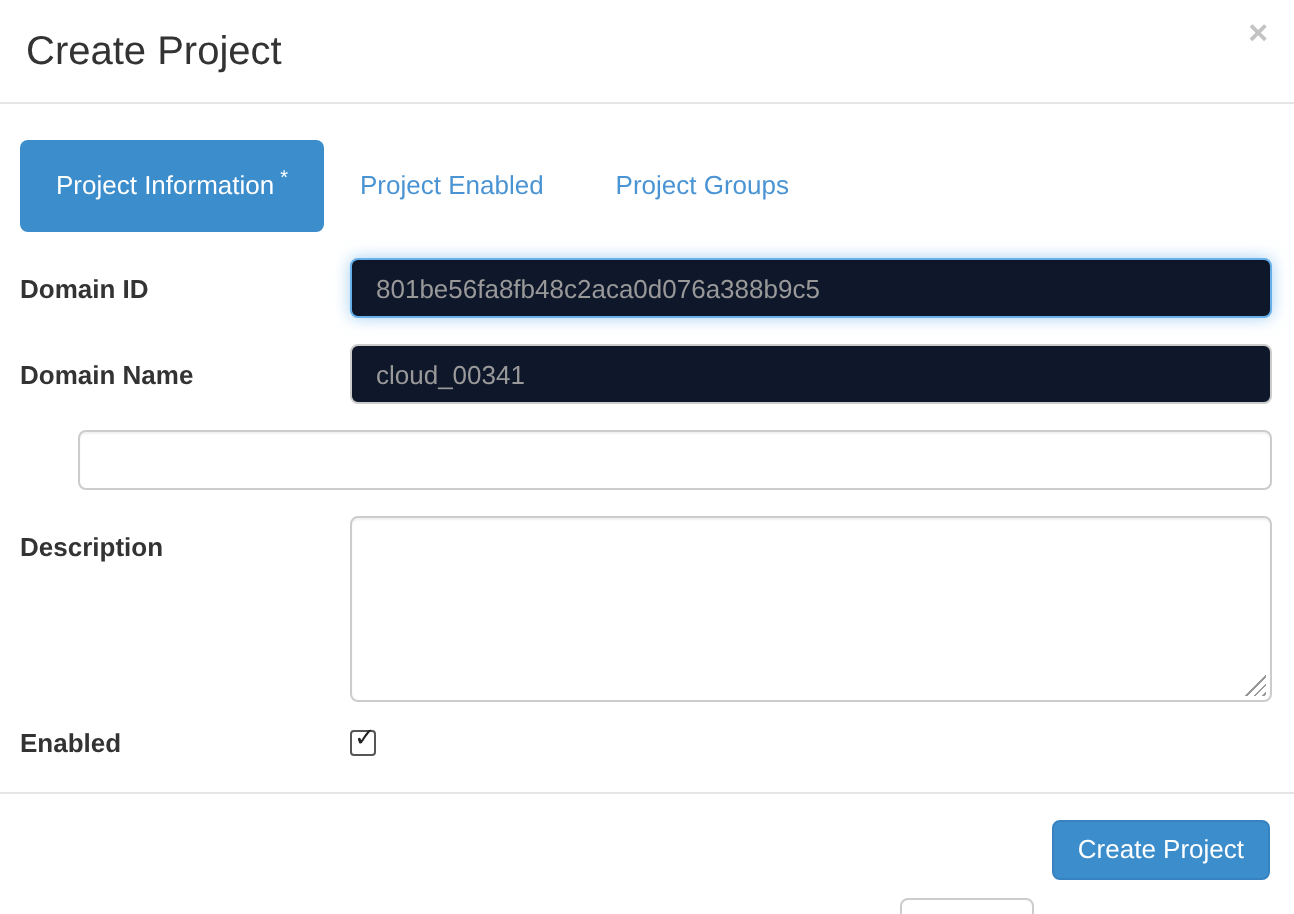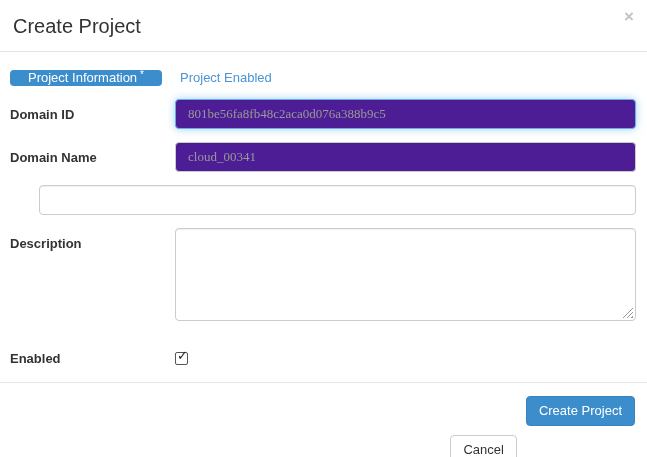--- a/index.html
+++ b/index.html
@@ -38,21 +38,21 @@
   .modal-body {
     flex: 1 1 auto;
     padding: 18px 11px 0 10px;
   }
   .nav-tabs {
     display: flex; align-items: center;
     list-style: none; margin: 0 0 13px 0; padding: 0;
   }
   .tab {
     font-size: 13px; line-height: 16px;
-    padding: 0 18px;
+    padding: 15px 18px;
     color: #4a94d4;
     border-radius: 4px;
     cursor: pointer;
     white-space: nowrap;
   }
   .tab.active {
     background: #3c8dcc;
     color: #fff;
     cursor: default;
   }
@@ -74,34 +74,34 @@
   .form-control {
     width: 100%; height: 30px;
     padding: 5px 12px;
     font-size: 13px; color: #555;
     font-family: "Liberation Sans", "DejaVu Sans", sans-serif;
     background: #fff;
     border: 1px solid #ccc; border-radius: 4px;
     box-shadow: inset 0 1px 1px rgba(0,0,0,.06);
     outline: none;
   }
-  .form-control[readonly] { background: #4c1d95; color: #999; font-family: Liberation Serif, serif; }
+  .form-control[readonly] { background: #0f172a; color: #999; }
   .form-control.focused {
     border-color: #66afe9;
     box-shadow: inset 0 1px 1px rgba(0,0,0,.075), 0 0 8px rgba(102,175,233,.6);
   }
   textarea.form-control { height: 93px; resize: none; display: block; }
   .resize-grip {
     position: absolute; right: 3px; bottom: 3px;
     width: 11px; height: 11px;
     background: repeating-linear-gradient(135deg, transparent 0 2px, #999 2px 3px);
     clip-path: polygon(100% 0, 100% 100%, 0 100%);
     cursor: nwse-resize;
   }
-  .checkbox-row { margin-top: 30px; }
+  .checkbox-row { margin-top: 13px; }
   .checkbox-row .control-label { padding-top: 0; }
   .checkbox-box {
     display: inline-block; position: relative;
     width: 13px; height: 13px; margin-top: 1px;
     border: 1px solid #555; border-radius: 2px;
     background: #fff; cursor: pointer;
   }
   .checkbox-box .checkmark {
     position: absolute; left: 1px; top: -4px;
     font-size: 13px; font-weight: 700; color: #222;
@@ -131,20 +131,21 @@
   <div class="modal-header">
     <div class="modal-title">Create Project</div>
     <button class="close-btn">×</button>
   </div>
 
   <div class="modal-body">
 
     <ul class="nav-tabs">
       <li class="tab active"><span>Project Information</span><sup class="req-sup">*</sup></li>
       <li class="tab"><span>Project Enabled</span></li>
+      <li class="tab"><span>Project Groups</span></li>
     </ul>
 
     <form>
 
       <div class="form-group">
         <label class="control-label">Domain ID</label>
         <div class="field-col">
           <input class="form-control focused" readonly="" value="801be56fa8fb48c2aca0d076a388b9c5" style="">
         </div>
       </div>

